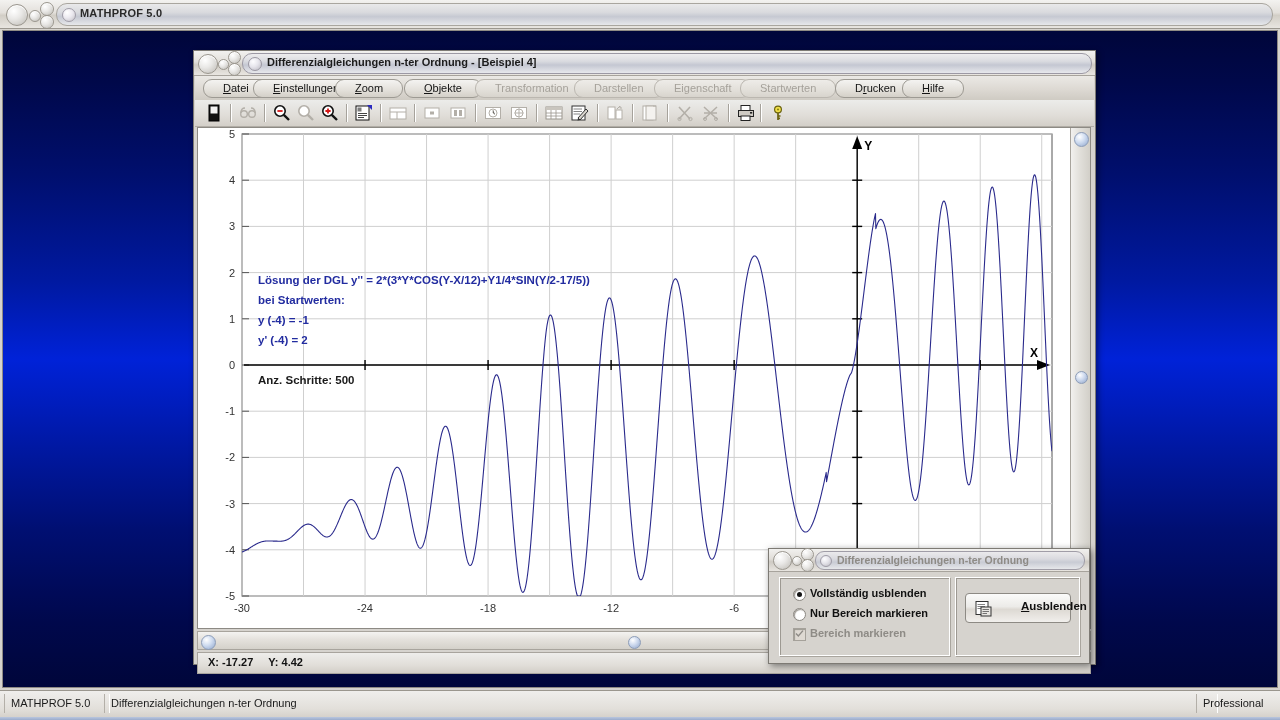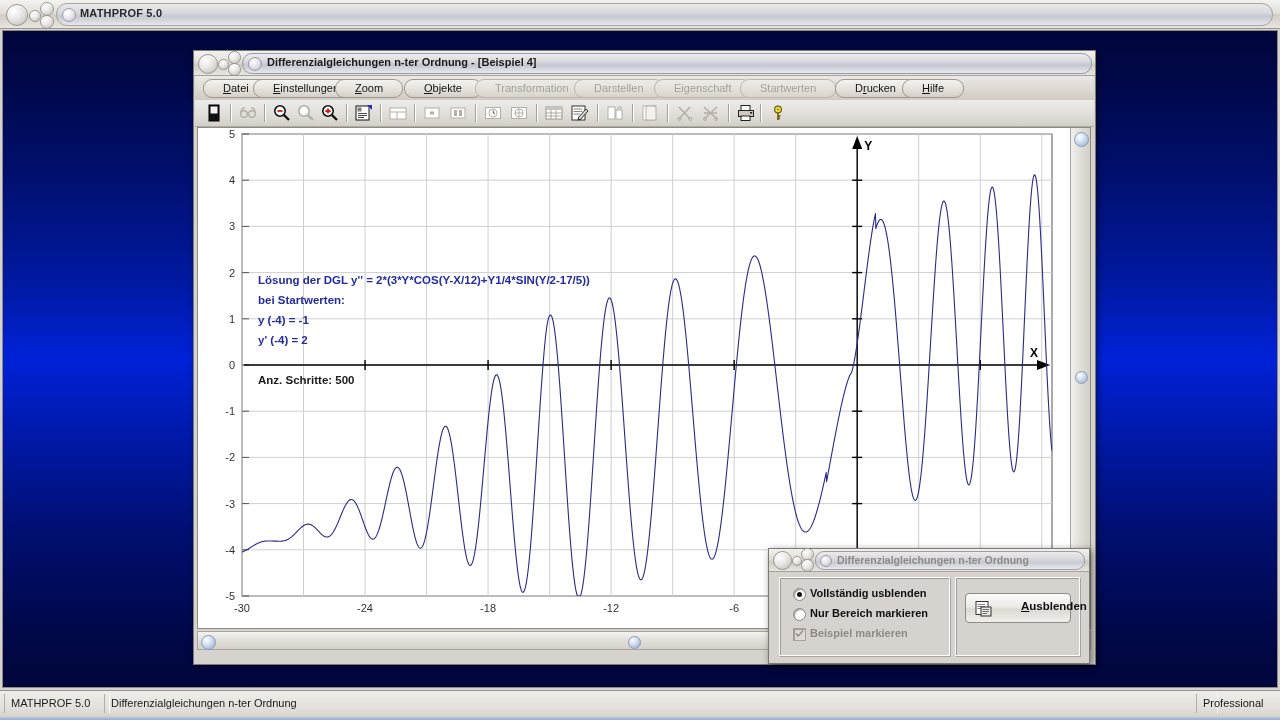--- a/index.html
+++ b/index.html
@@ -579,20 +579,23 @@
         <div class="sbtn top"></div>
         <div class="thumb"></div>
       </div>
     </div>
 
     <div class="hscroll">
       <div class="sbtn"></div>
       <div class="thumb"></div>
     </div>
 
+    <div class="coordbar">
+      <div class="txt">X: -17.27     Y: 4.42</div>
+    </div>
   </div>
 
   <div class="dlg">
     <div class="dlg-titlebar">
       <div class="dlg-orbs">
         <div class="orb big"></div>
         <div class="orb mid"></div>
         <div class="orb s1"></div>
         <div class="orb s2"></div>
       </div>
@@ -617,21 +620,21 @@
       <span class="radio"></span>
       <span class="radio-label">Nur Bereich markieren</span>
     </div>
 
     <div class="radio-row" style="left:24px;top:78px;color:#8e8b86;">
       <span class="chk">
         <svg width="9" height="9" viewBox="0 0 9 9">
           <path d="M1 4.6 L3.3 7 L8 1.6" fill="none" stroke="#8e8b86" stroke-width="1.4"></path>
         </svg>
       </span>
-      <span class="radio-label" style="font-weight:bold;">Beispiel markieren</span>
+      <span class="radio-label" style="font-weight:bold;">Bereich markieren</span>
     </div>
 
     <div class="dlg-btn">
       <svg width="19" height="19" viewBox="0 0 19 19" style="position:absolute;left:8px;top:5px;">
         <rect x="2" y="2.5" width="12" height="13" fill="#fff" stroke="#333"></rect>
         <path d="M3.5 5.5 H11 M3.5 7.5 H11 M3.5 9.5 H9" stroke="#666" stroke-width=".8"></path>
         <rect x="7" y="8" width="10" height="9" fill="#e8e6e2" stroke="#333"></rect>
         <path d="M8.5 10.5 H15 M8.5 12.5 H15 M8.5 14.5 H13" stroke="#555" stroke-width=".8"></path>
       </svg>
       <span class="lbl"><u>A</u>usblenden</span>

